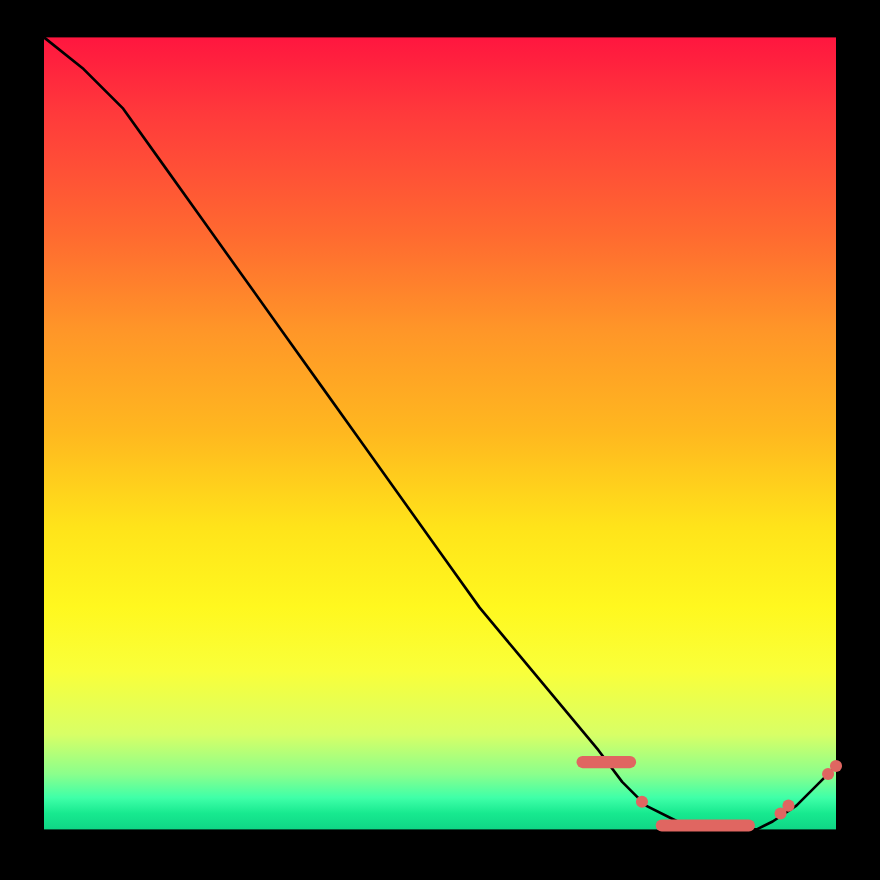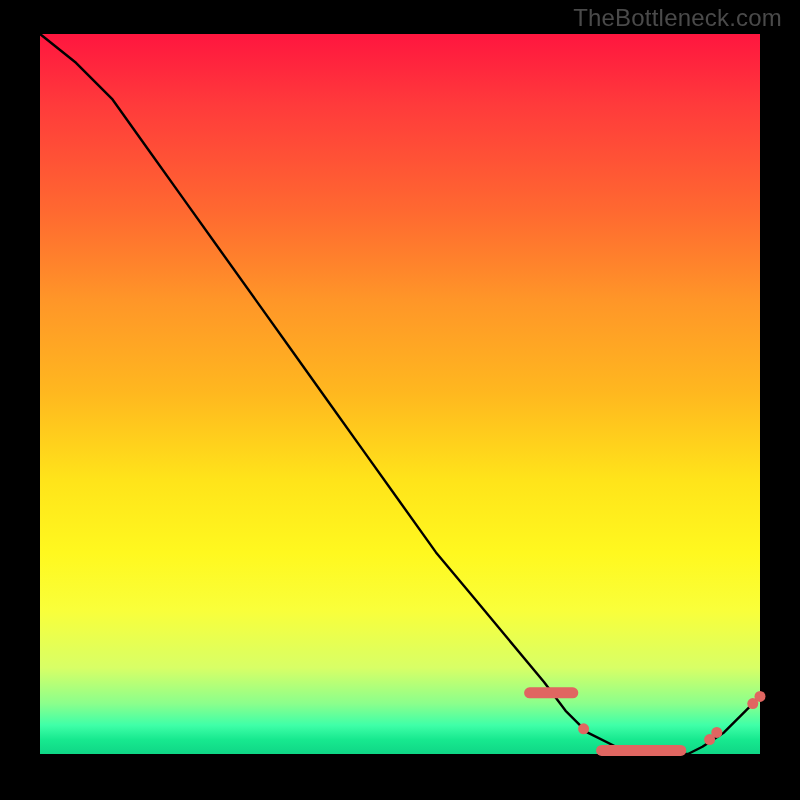--- a/index.html
+++ b/index.html
@@ -57,21 +57,20 @@
     width: 720px;
     height: 720px;
     overflow: visible;
   }
 </style>
 </head>
 <body>
 
 <div class="frame">
 
-  <div class="watermark">TheBottleneck.com</div>
 
   <div class="plot-area">
     <svg class="curve" viewBox="0 0 720 720">
       <path d="M0.0 0.0 L36.0 28.8 L72.0 64.8 L108.0 115.2 L144.0 165.6 L180.0 216.0 L216.0 266.4 L252.0 316.8 L288.0 367.2 L324.0 417.6 L360.0 468.0 L396.0 518.4 L432.0 561.6 L468.0 604.8 L504.0 648.0 L525.6 676.8 L547.2 698.4 L576.0 712.8 L604.8 720.0 L633.6 720.0 L648.0 720.0 L662.4 712.8 L684.0 698.4 L705.6 676.8 L720.0 662.4" stroke="#000000" stroke-width="2.4" fill="none" stroke-linecap="round" stroke-linejoin="round"></path>
       <g>
           <line x1="489.6" y1="658.8" x2="532.8" y2="658.8" stroke="#e06661" stroke-width="11" stroke-linecap="round"></line>
           <line x1="561.6" y1="716.4" x2="640.8" y2="716.4" stroke="#e06661" stroke-width="11" stroke-linecap="round"></line>
         </g>
       <g>
           <circle cx="543.6" cy="694.8" r="5.5" fill="#e06661"></circle>

